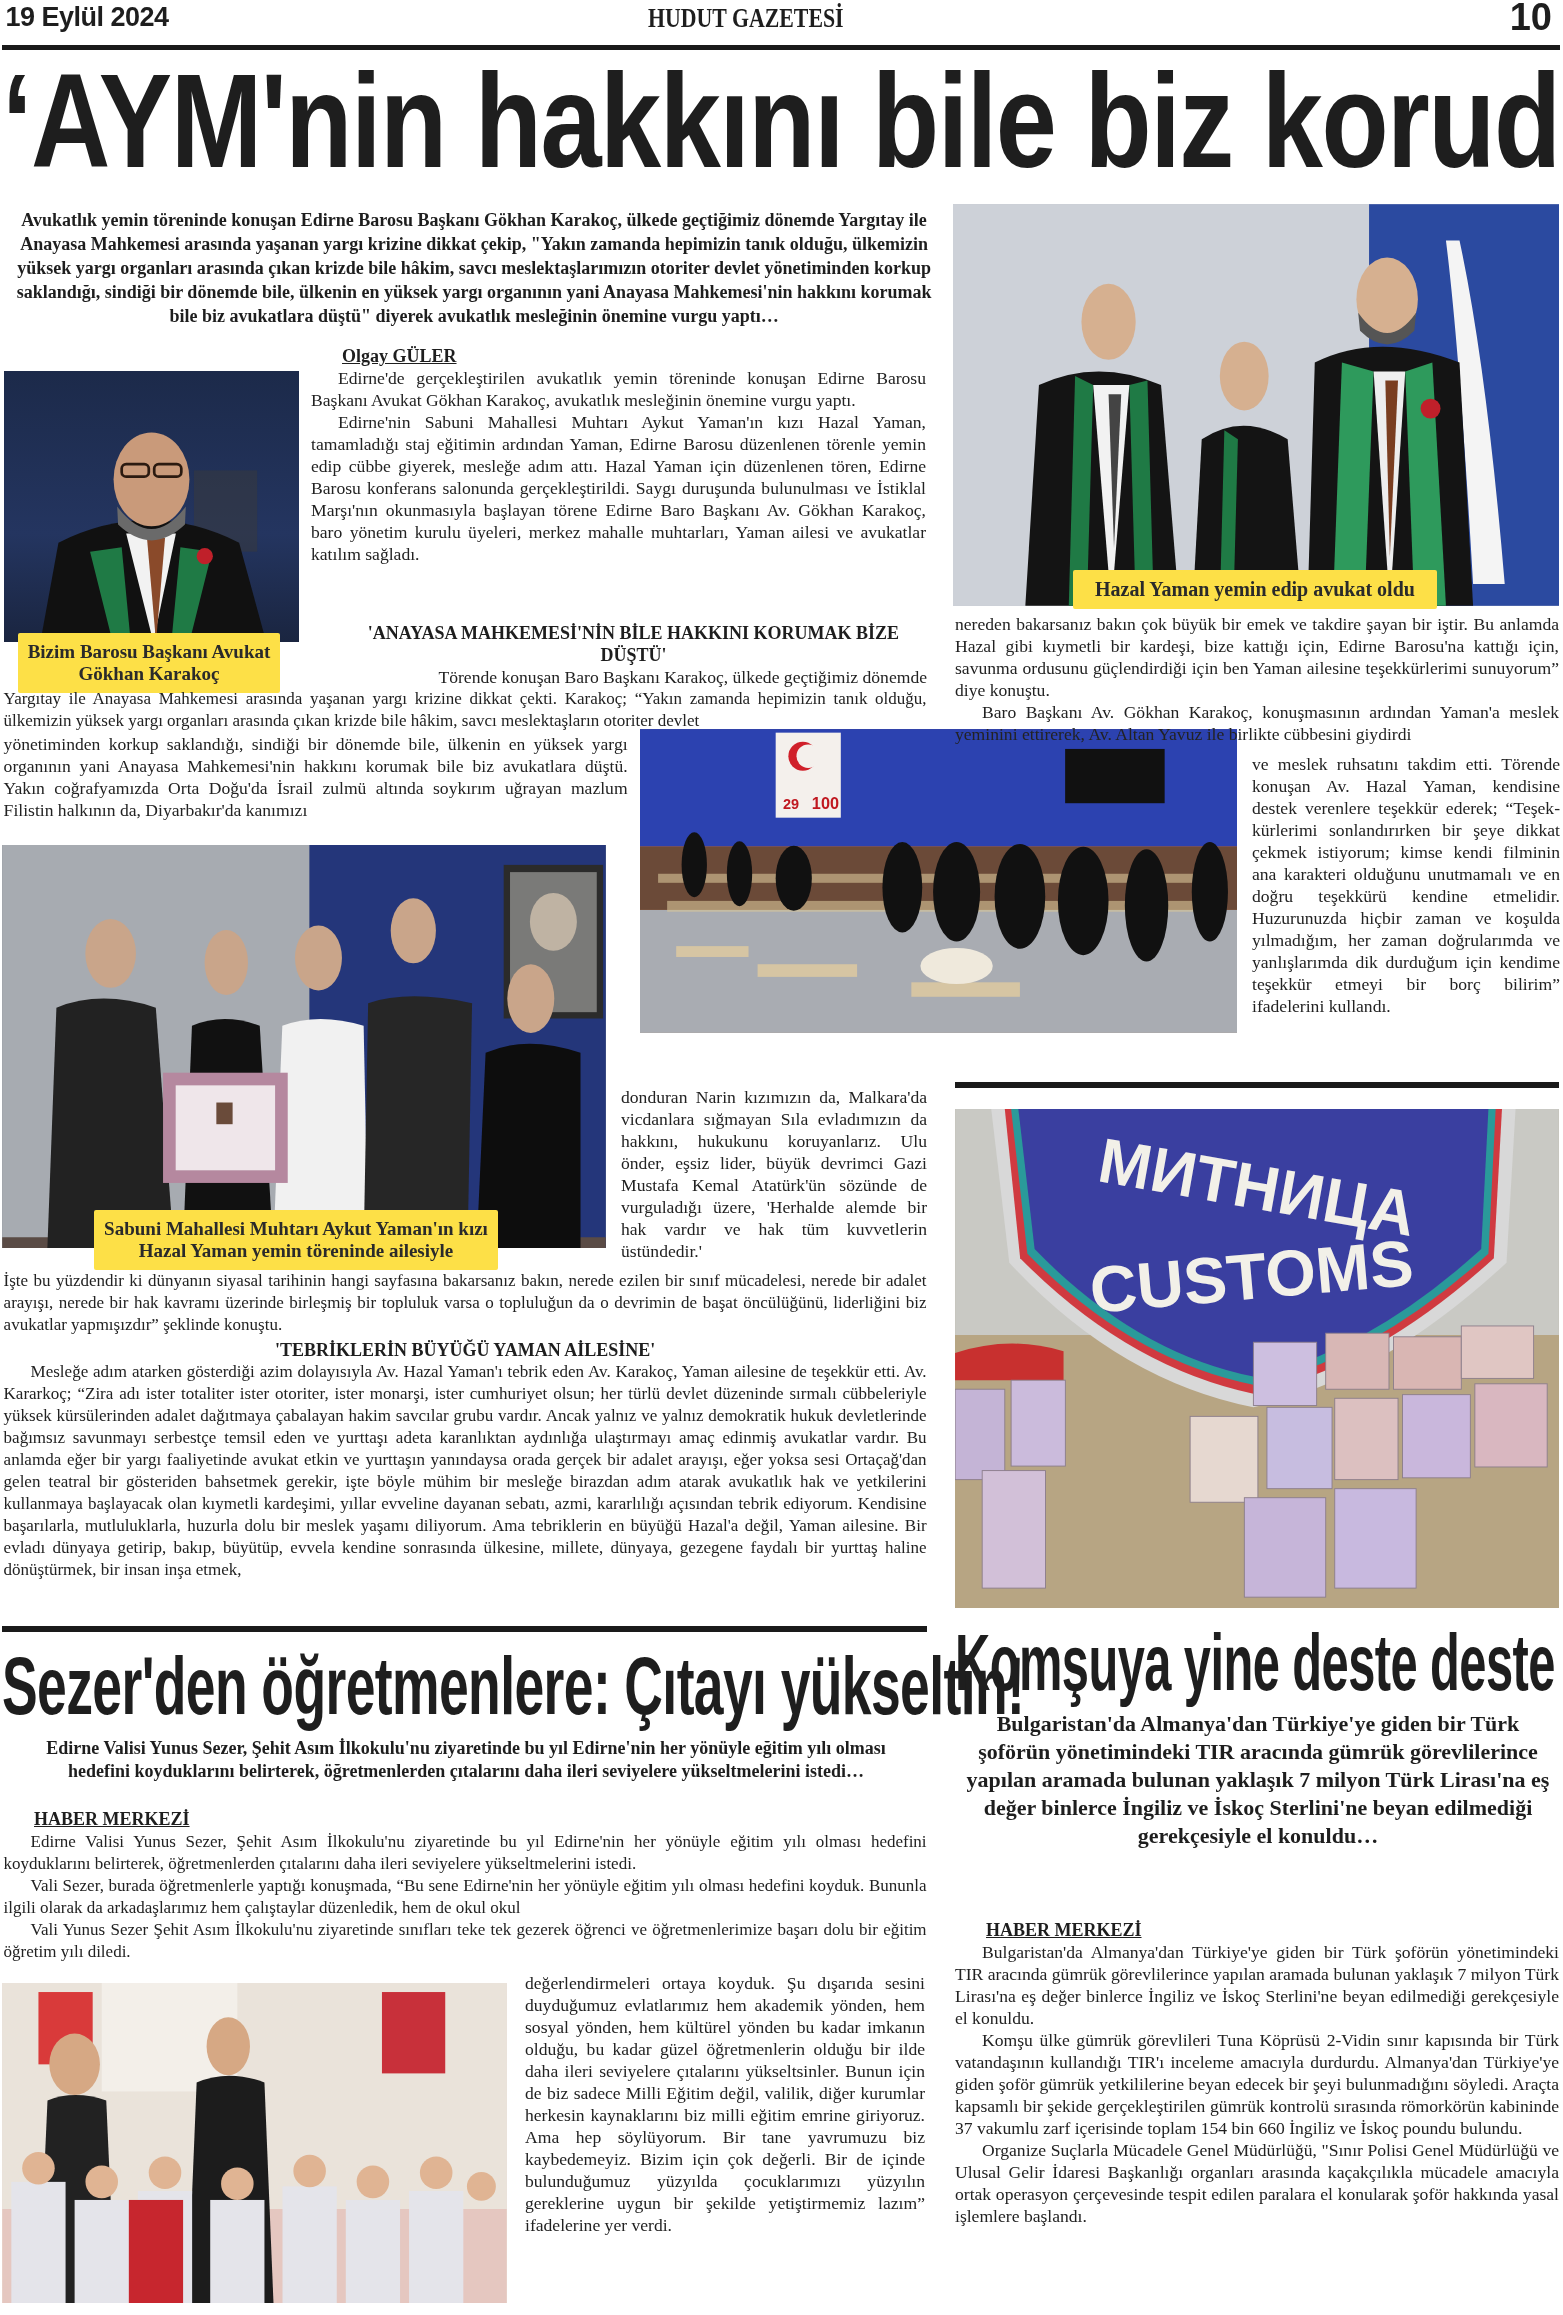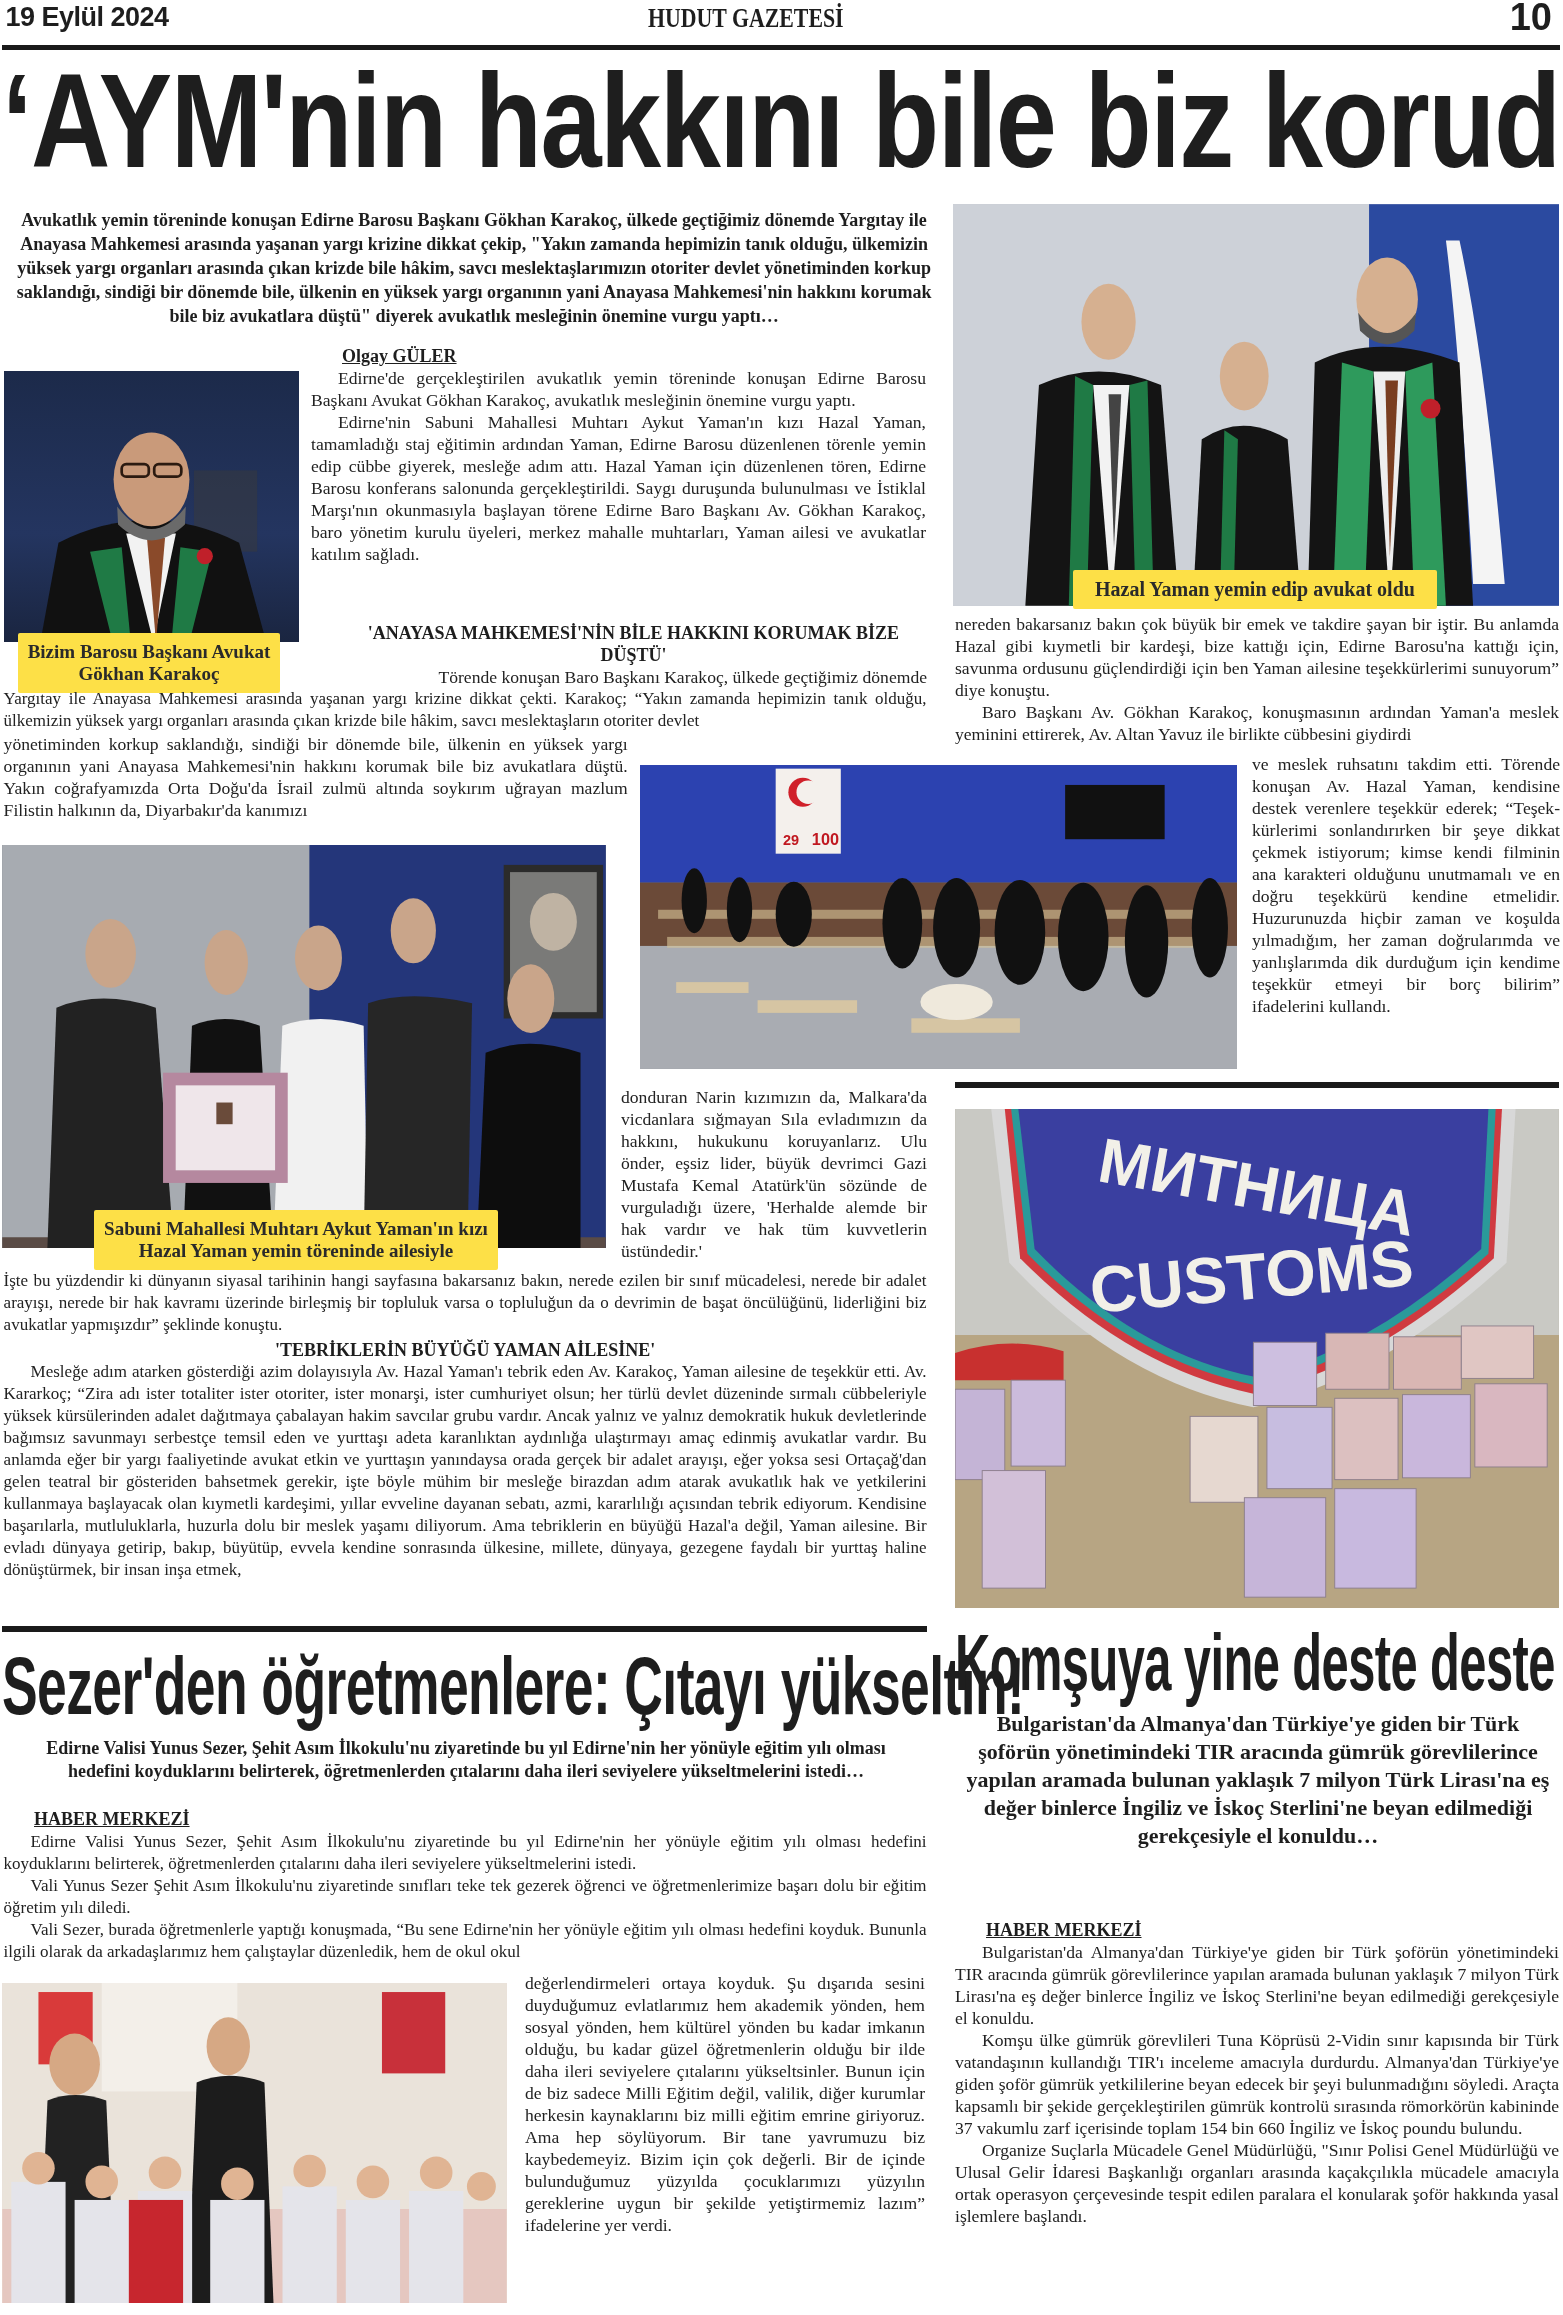--- a/index.html
+++ b/index.html
@@ -59,21 +59,21 @@
 </div>
 <div class="abs subhead" style="left:344px; top:622px; width:579px;">'ANAYASA MAHKEMESİ'NİN BİLE HAKKINI KORUMAK BİZE DÜŞTÜ'</div>
 <div class="abs body-text" style="left:348px; top:666px; width:579px; text-align:right;">Törende konuşan Baro Başkanı Karakoç, ülkede geçtiğimiz dönemde</div>
 <div class="abs body-text just" style="left:3.6px; top:688px; width:923px; font-size:17px;">
   <p class="noind">Yargıtay ile Anayasa Mahkemesi arasında yaşanan yargı krizine dikkat çekti. Karakoç; “Yakın zamanda hepimizin tanık olduğu, ülkemizin yüksek yargı organları arasında çıkan krizde bile hâkim, savcı meslektaşların otoriter devlet</p>
 </div>
 <div class="abs body-text just" style="left:3.6px; top:733px; width:624px;">
   <p class="noind">yönetiminden korkup saklandığı, sindiği bir dönemde bile, ülkenin en yüksek yargı organının yani Anayasa Mahkemesi'nin hakkını korumak bile biz avukatlara düştü. Yakın coğrafyamızda Orta Doğu'da İsrail zulmü altında soykırım uğrayan mazlum Filistin halkının da, Diyarbakır'da kanımızı</p>
 </div>
 
-<div class="photo" style="left:640px; top:765px; width:597px; height:304px; background:#737373;">
+<div class="photo" style="left:640px; top:729px; width:597px; height:304px; background:#f97316;">
   <svg width="597" height="304" viewBox="0 0 660 336">
     <rect x="0" y="0" width="660" height="130" fill="#2c42b0"></rect>
     <rect x="0" y="130" width="660" height="70" fill="#6b4a38"></rect>
     <rect x="0" y="200" width="660" height="136" fill="#a9acb2"></rect>
     <rect x="150" y="4" width="72" height="94" fill="#f4f0ec"></rect>
     <circle cx="180" cy="30" r="16" fill="#d0202a"></circle>
     <circle cx="186" cy="30" r="13" fill="#f4f0ec"></circle>
     <text x="158" y="88" font-family="Liberation Sans, sans-serif" font-weight="bold" font-size="16" fill="#c01820">29</text>
     <text x="190" y="88" font-family="Liberation Sans, sans-serif" font-weight="bold" font-size="18" fill="#c01820">100</text>
     <rect x="470" y="22" width="110" height="60" fill="#111"></rect>
@@ -203,22 +203,22 @@
       <rect x="30" y="400" width="70" height="130" fill="#d2c0d8"></rect>
     </g>
   </svg>
 </div>
 
 <div class="abs sans" style="left:1.8px; top:1643px; font-size:81px; font-weight:bold; line-height:87px; white-space:nowrap; transform:scaleX(0.66); transform-origin:0 0; letter-spacing:-0.9px;">Sezer'den öğretmenlere: Çıtayı yükseltin!</div>
 <div class="abs lead" style="left:18px; top:1737px; width:896px; font-size:18px; line-height:22.6px;">Edirne Valisi Yunus Sezer, Şehit Asım İlkokulu'nu ziyaretinde bu yıl Edirne'nin her yönüyle eğitim yılı olması hedefini koyduklarını belirterek, öğretmenlerden çıtalarını daha ileri seviyelere yükseltmelerini istedi…</div>
 <div class="abs byline" style="left:34px; top:1809px;">HABER MERKEZİ</div>
 <div class="abs body-text just" style="left:3.6px; top:1831px; width:923px; font-size:17px;">
   <p>Edirne Valisi Yunus Sezer, Şehit Asım İlkokulu'nu ziyaretinde bu yıl Edirne'nin her yönüyle eğitim yılı olması hedefini koyduklarını belirterek, öğretmenlerden çıtalarını daha ileri seviyelere yükseltmelerini istedi.</p>
+  <p>Vali Sezer, burada öğretmenlerle yaptığı konuşmada, “Bu sene Edirne'nin her yönüyle eğitim yılı olması hedefini koyduk. Bununla ilgili olarak da arkadaşlarımız hem çalıştaylar düzenledik,  hem de okul okul</p>
   <p>Vali Yunus Sezer Şehit Asım İlkokulu'nu ziyaretinde sınıfları teke tek gezerek öğrenci ve öğretmenlerimize başarı dolu bir eğitim öğretim yılı diledi.</p>
-  <p>Vali Sezer, burada öğretmenlerle yaptığı konuşmada, “Bu sene Edirne'nin her yönüyle eğitim yılı olması hedefini koyduk. Bununla ilgili olarak da arkadaşlarımız hem çalıştaylar düzenledik,  hem de okul okul</p>
 </div>
 
 <div class="photo" style="left:1.8px; top:1983px; width:505px; height:320px; background:#e9e1d8;">
   <svg width="505" height="320" viewBox="0 0 558 354">
     <rect x="0" y="0" width="558" height="354" fill="#eae3da"></rect>
     <rect x="40" y="10" width="60" height="80" fill="#d93a3a"></rect>
     <rect x="420" y="10" width="70" height="90" fill="#c8303a"></rect>
     <rect x="110" y="0" width="150" height="120" fill="#f3efe9"></rect>
     <g fill="#c8252e">
       <rect x="0" y="250" width="558" height="104" opacity="0.15"></rect>

